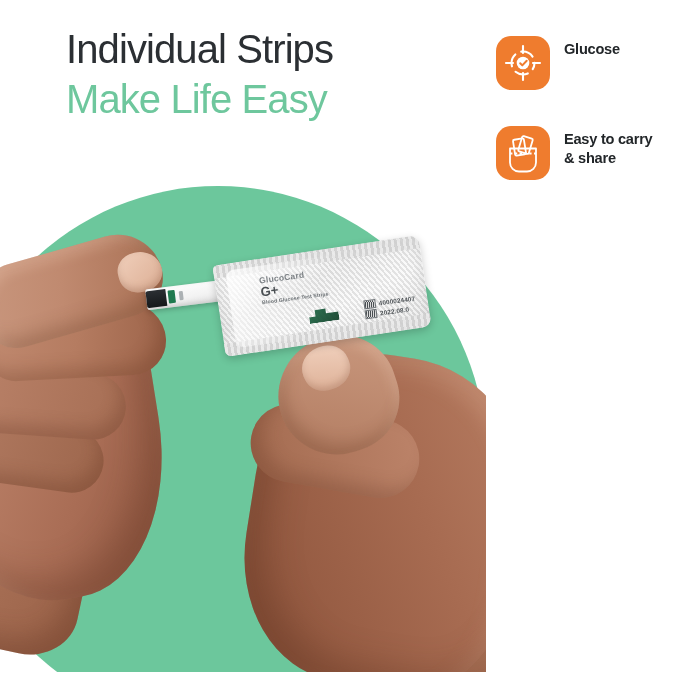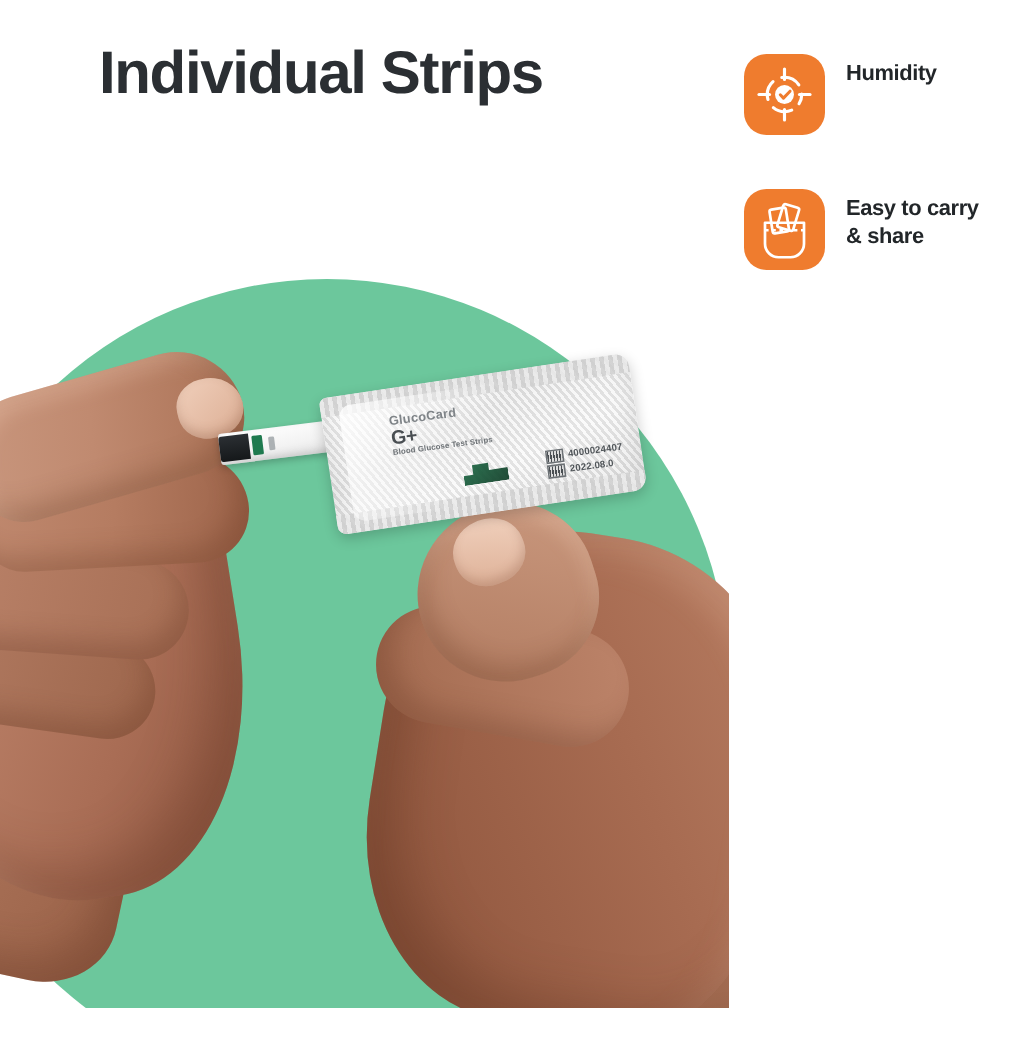--- a/index.html
+++ b/index.html
@@ -8,21 +8,21 @@
     background:#ffffff;
     font-family:"Liberation Sans", sans-serif;
     overflow:hidden;
     position:relative;
   }
   .stage{position:absolute;inset:0;width:690px;height:700px;overflow:hidden;background:#fff;}
 
   
   .headline{position:absolute;left:66px;top:24px;width:420px;}
   .headline .line{
-    font-weight:bold;
+    font-weight:normal;
     font-size:40px;
     line-height:50px;
     letter-spacing:-0.9px;
     white-space:nowrap;
   }
   .headline .l1{color:#2b2f33;}
   .headline .l2{color:#6ec79d;}
 
   
   .photo-wrap{
@@ -218,20 +218,21 @@
     display:flex;align-items:center;justify-content:center;
   }
 </style>
 </head>
 <body>
 
 <div class="stage">
 
   <div class="headline">
     <div class="line l1">Individual Strips</div>
+    <div class="line l2">Make Life Easy</div>
   </div>
 
   <div class="photo-wrap">
     <div class="green-clip">
       <div class="green-circle"></div>
 
       <div class="photo">
 
         <div class="hand hand-left-wrist"></div>
         <div class="hand hand-left-palm"></div>
@@ -295,21 +296,21 @@
             <line x1="27" y1="10" x2="27" y2="17"></line>
             <line x1="27" y1="37" x2="27" y2="44"></line>
             <line x1="10" y1="27" x2="17" y2="27"></line>
             <line x1="37" y1="27" x2="44" y2="27"></line>
           </g>
           <circle cx="27" cy="27" r="6.3" fill="#ffffff"></circle>
           <path d="M24.2 27.2 l2.1 2.2 l4.4 -4.6" fill="none" stroke="#ef7c2e" stroke-width="2" stroke-linecap="round" stroke-linejoin="round"></path>
         </svg>
       </div>
       <div class="flabel">
-        <span>Humidity</span>
+        <span>Glucose</span>
         <span class="l2nd"></span>
       </div>
     </div>
 
     <div class="feature">
       <div class="ficon">
         <svg width="54" height="54" viewBox="0 0 54 54" aria-hidden="true">
           <g fill="none" stroke="#ffffff" stroke-width="1.8" stroke-linejoin="round">
             <rect x="24" y="11" width="11" height="16" rx="1.4" transform="rotate(17 29.5 19)"></rect>
             <rect x="18" y="13" width="11" height="16" rx="1.4" transform="rotate(-9 23.5 21)"></rect>

